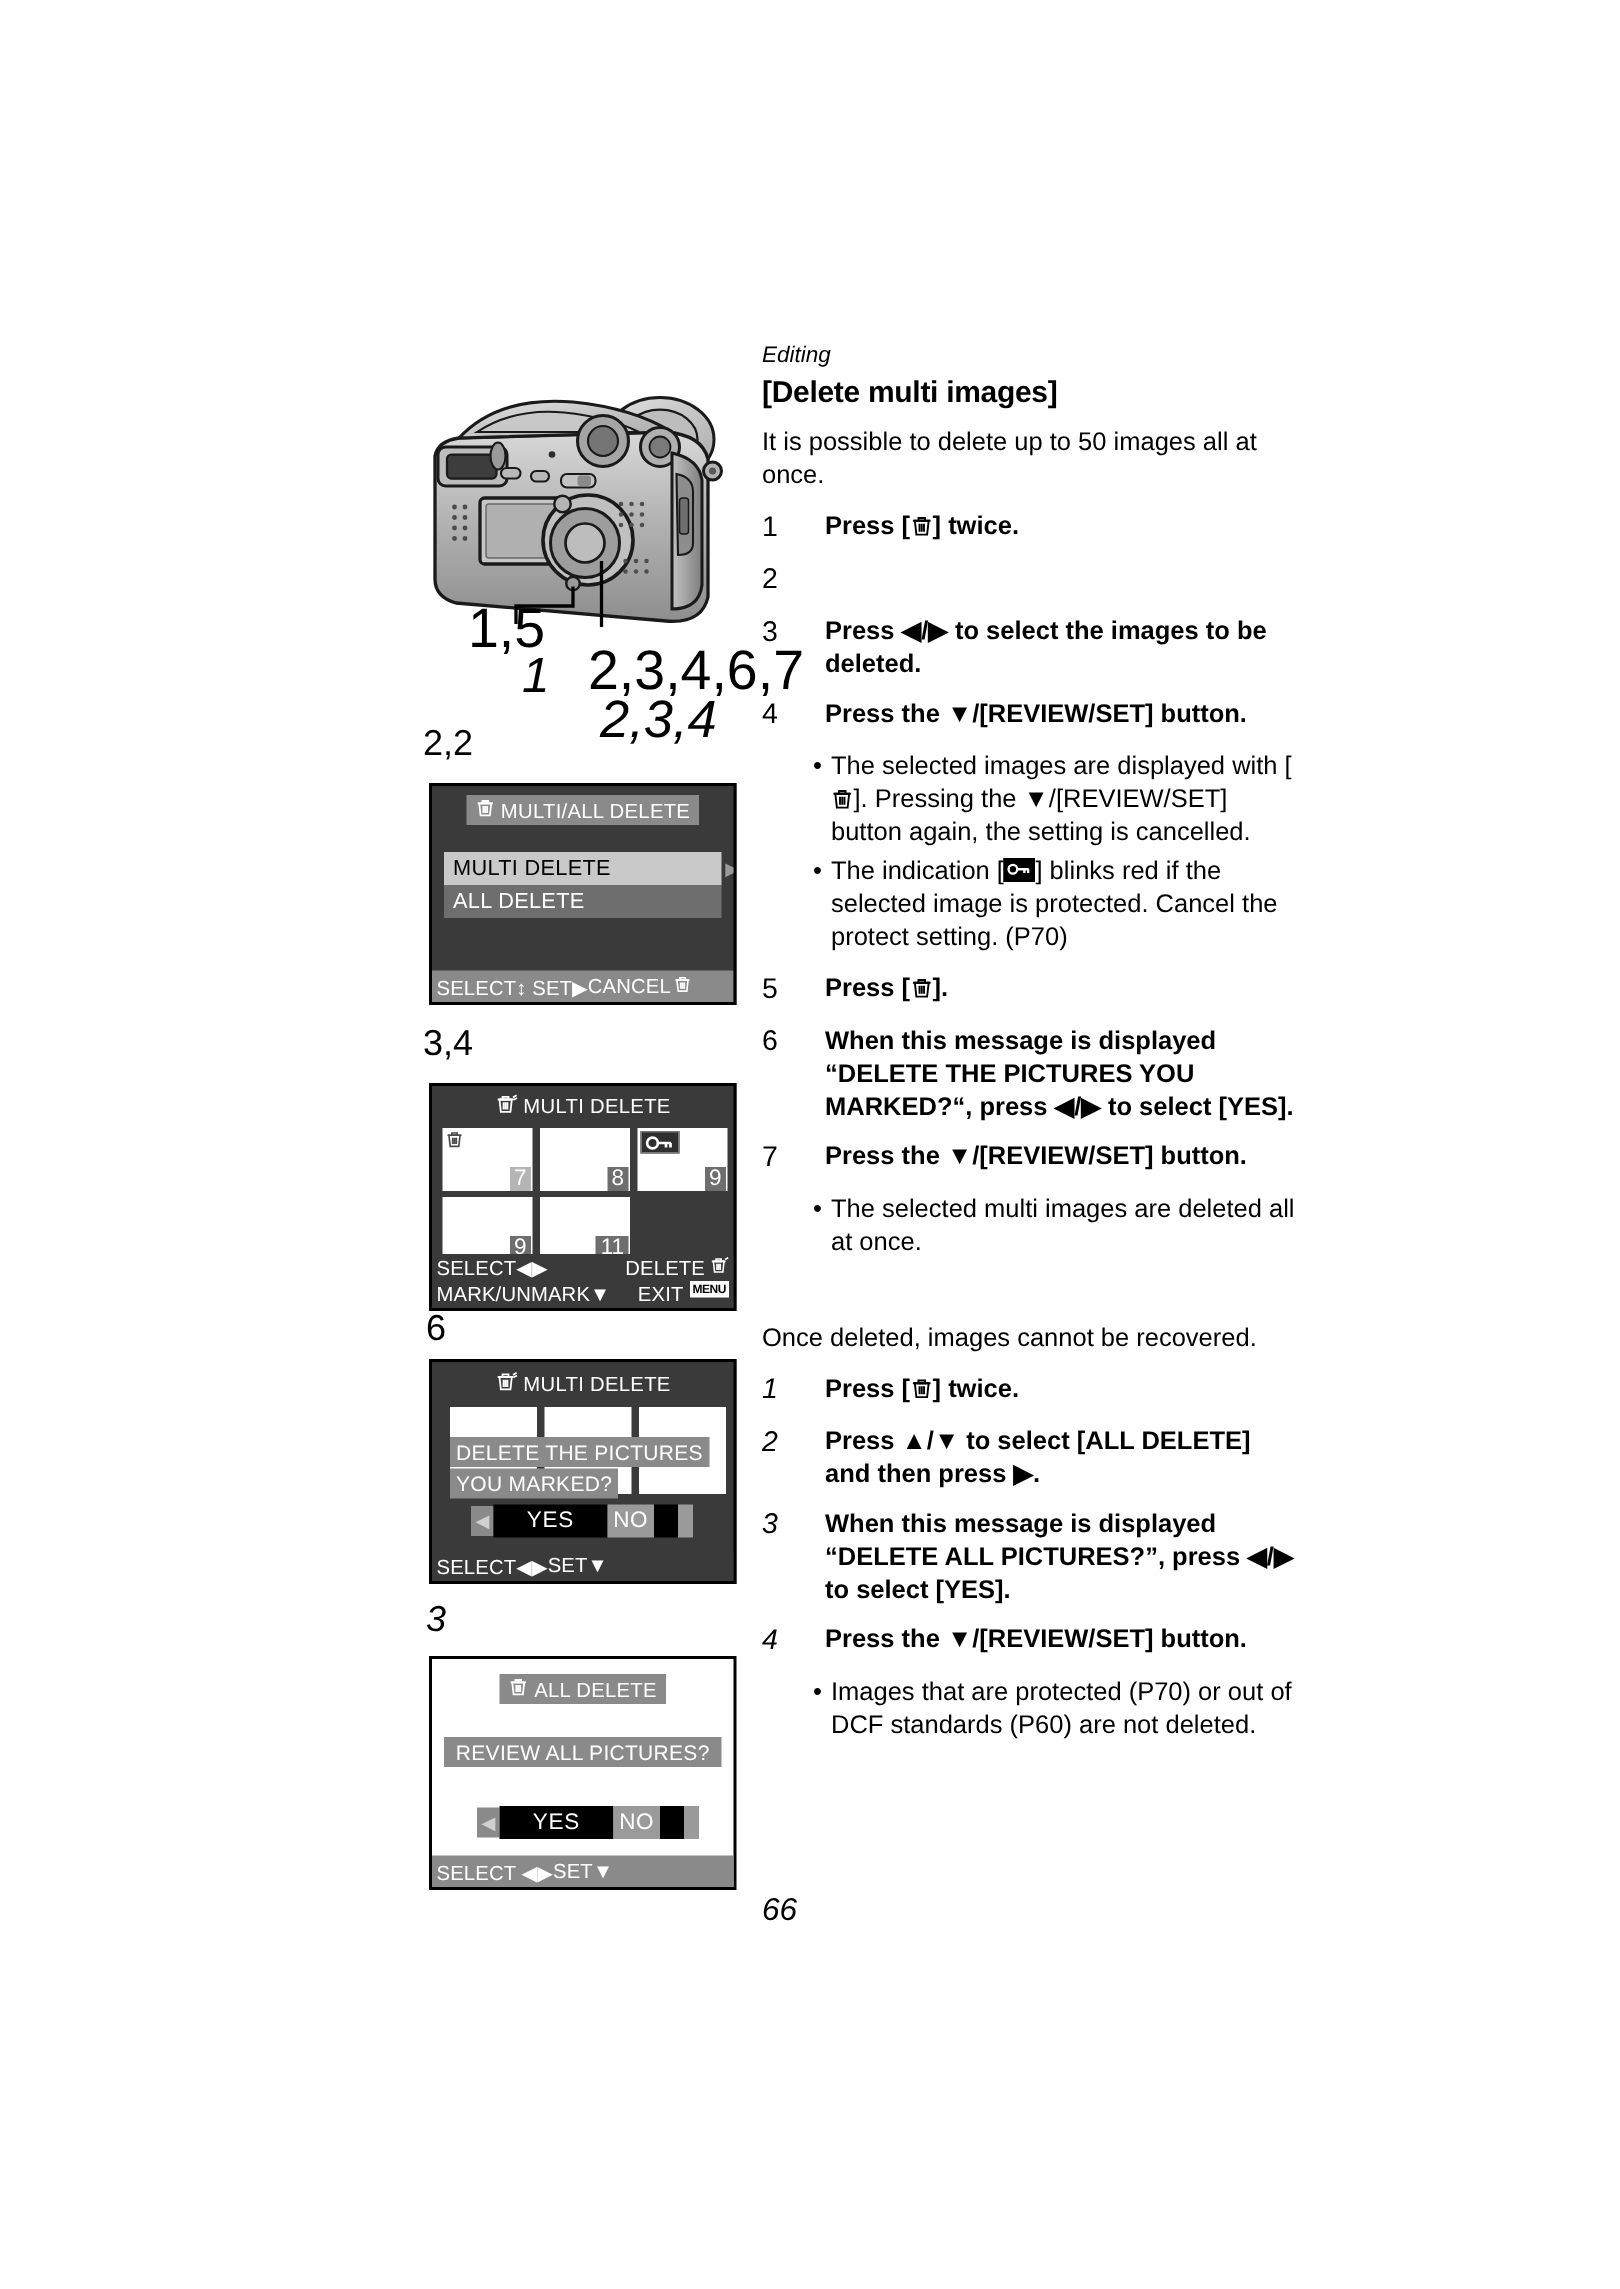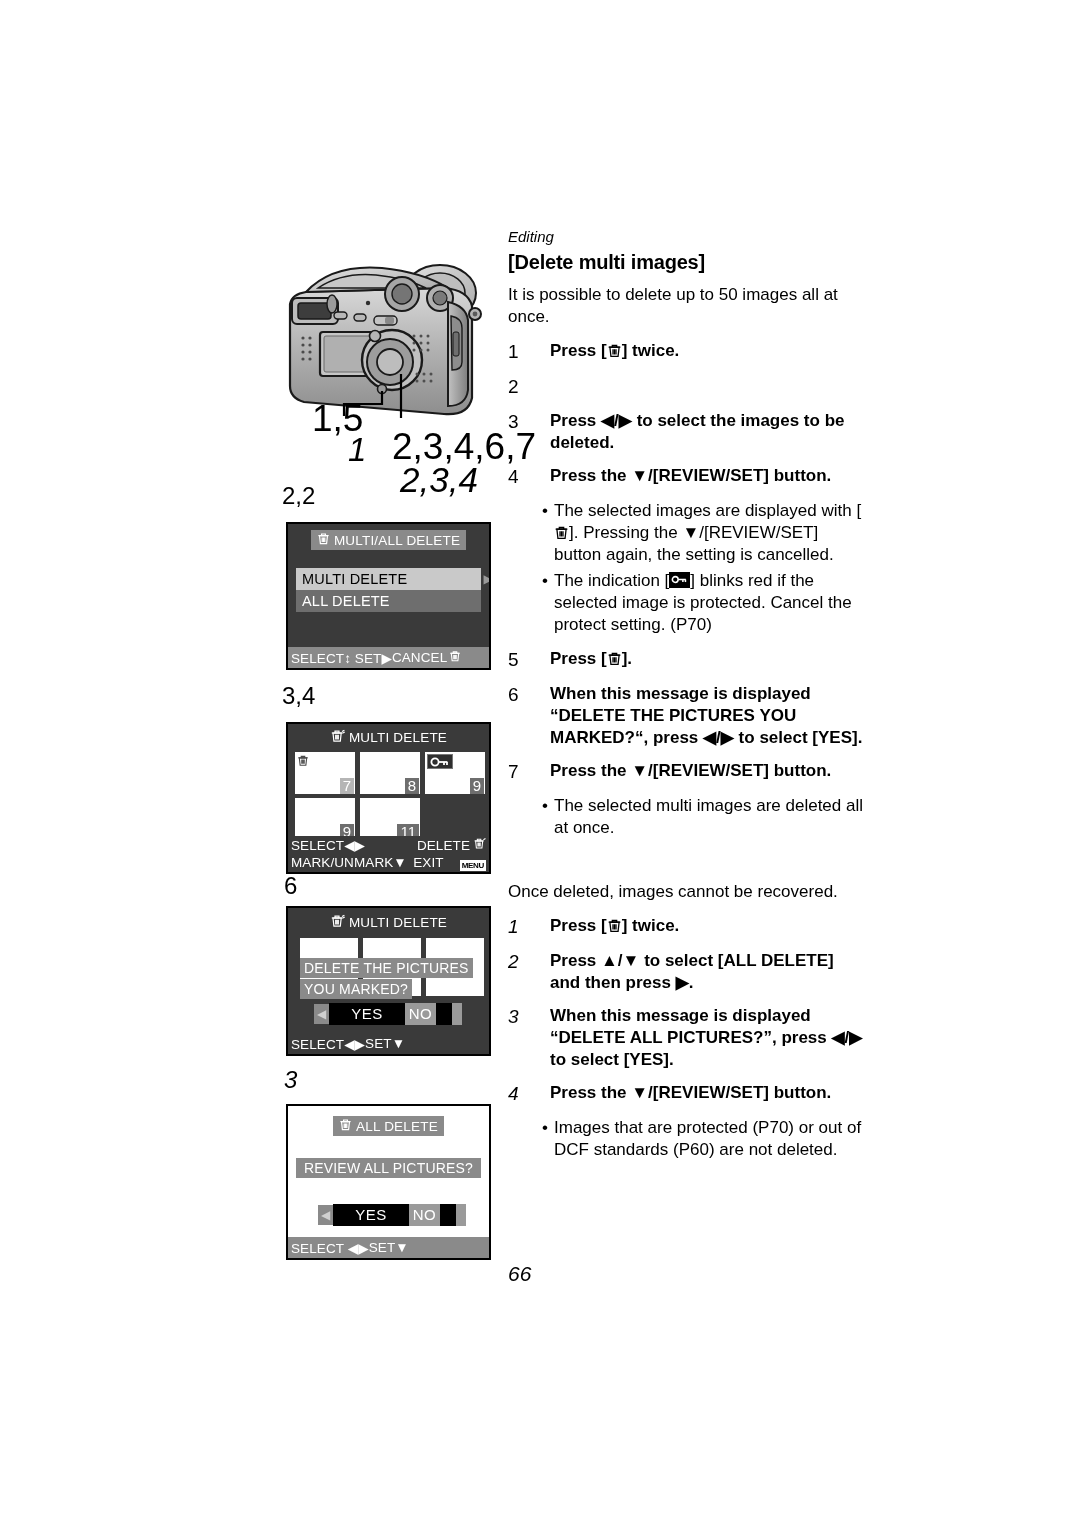--- a/index.html
+++ b/index.html
@@ -346,21 +346,21 @@
                   <path d="M5 2.2 h4 v1.8 h-4 z"></path>
               <path d="M5.7 5.8 v4.8 M7 5.8 v4.8 M8.3 5.8 v4.8"></path>
                   <path d="M12 2.6 l2.4 -1.4"></path>
                 </g>
               </svg>
           </span>
         </span>
       </div>
       <div class="brow">
         <span><span>MARK/UNMARK</span><span>▼</span></span>
-        <span style="display:flex;align-items:flex-end;gap:16px;">
+        <span style="display:flex;align-items:flex-start;gap:4px;">
           <span>EXIT</span>
           <span style="background:#fff;color:#000;font-size:8px;font-weight:bold;padding:1px 2px;line-height:9px;letter-spacing:-0.3px;">MENU</span>
         </span>
       </div>
     </div>
   </div>
 
   <div class="mark" style="left:284px;top:874px;">6</div>
 
   <div class="lcd dark" style="left:286px;top:906px;height:150px;">

